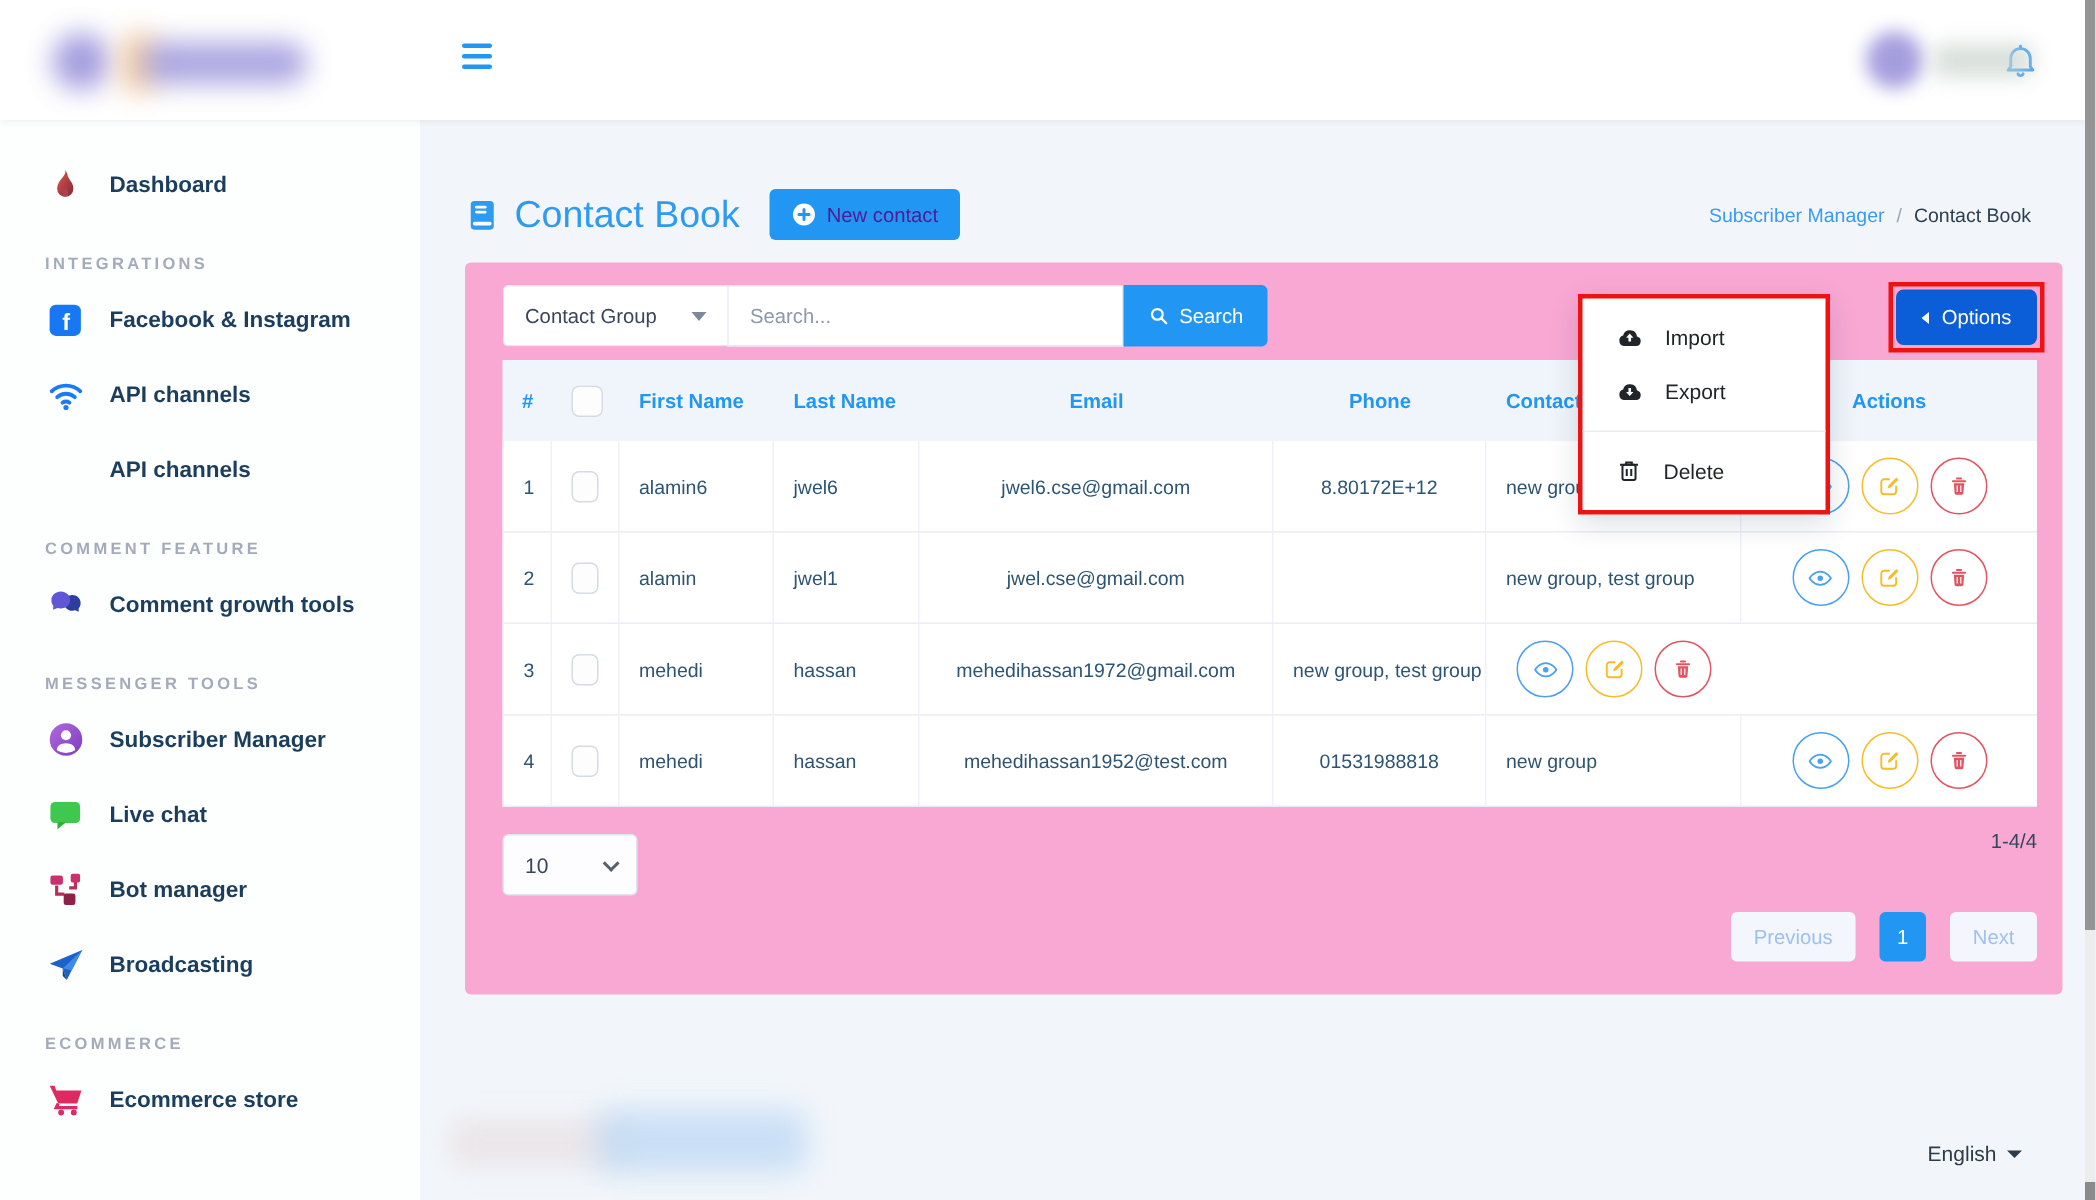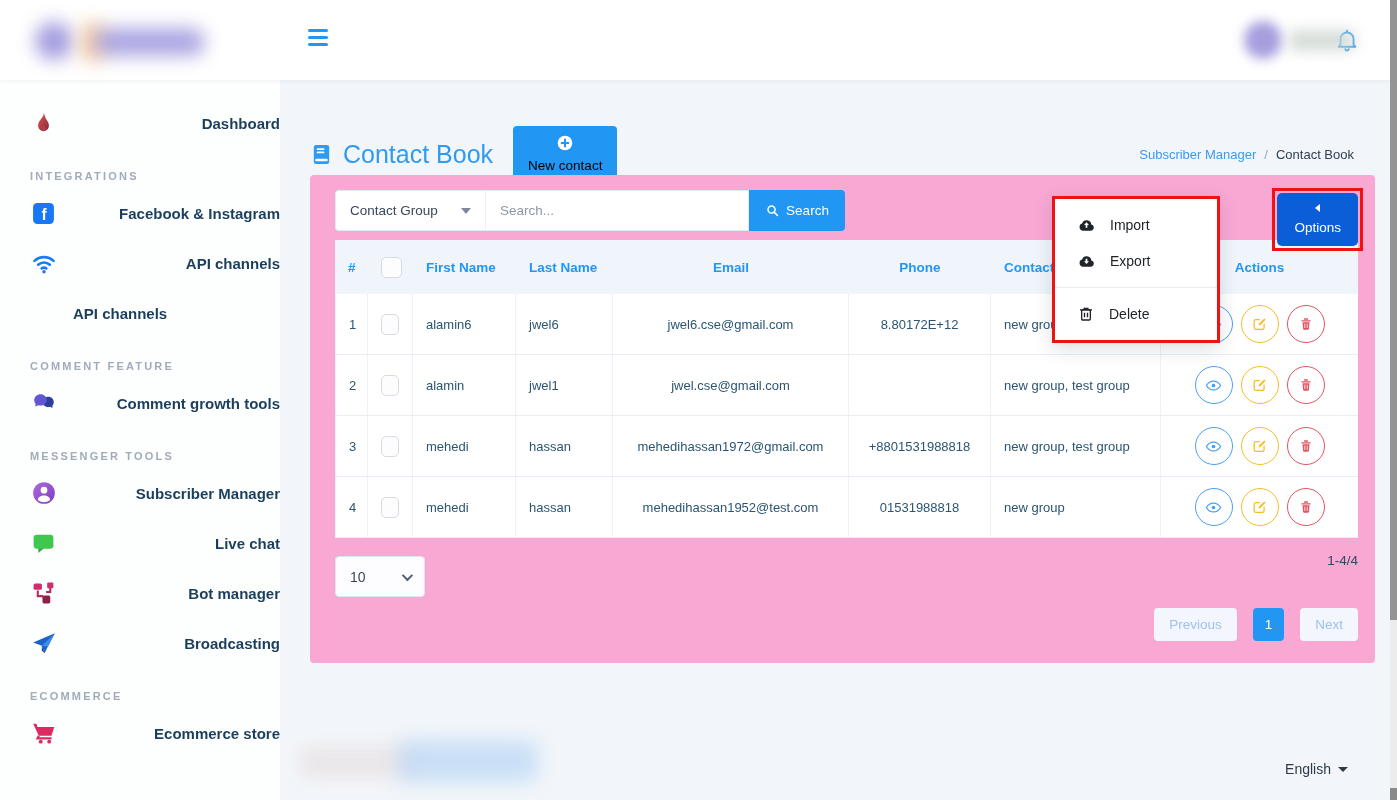--- a/index.html
+++ b/index.html
@@ -20,33 +20,33 @@
   .name-blob { position:absolute; right:35px; top:30px; width:66px; height:21px; border-radius:5px;
                background:#cfd8d2; filter:blur(7px); opacity:.85; }
 
   
   .scroll-track { position:absolute; right:0; top:0; width:7px; height:800px; background:#ececec; z-index:60; }
   .scroll-thumb { position:absolute; top:0; left:0; width:7px; height:620px; background:#949494; }
   .scroll-stub  { position:absolute; bottom:0; left:0; width:7px; height:12px; background:#8a8a8a; }
 
   
   .sidebar { position:absolute; left:0; top:80px; width:280px; bottom:0; background:#fdfefe; z-index:10; padding-top:18px; }
-  .side-item { height:50px; display:flex; align-items:center; padding-left:30px; cursor:pointer;justify-content:space-between; }
+  .side-item { height:50px; display:flex; align-items:center; padding-left:30px; cursor:pointer; }
   .side-item .icn { width:27px; height:27px; flex:0 0 27px; display:flex; align-items:center; justify-content:center; }
   .side-item .lbl { margin-left:16px; font-size:15px; font-weight:600; color:#1c3e5d; }
   .side-item.sub { padding-left:73px; }
   .side-section { padding:22px 0 6px 30px; font-size:11px; font-weight:700; letter-spacing:2.2px; color:#a3abba; }
 
   
   .main { position:absolute; left:280px; top:80px; width:1110px; bottom:0; background:#f2f6fa; }
   .page-head { display:flex; align-items:center; padding:26px 36px 0 30px;margin-top:20px; }
   .page-title { display:flex; align-items:center; gap:10px; color:#2e9bf0; font-size:25px; font-weight:500; }
-  .btn-new { margin-left:20px; background:#2196f3; color:#000000; border:none; border-radius:4px;
+  .btn-new { margin-left:20px; background:#2196f3; color:#4c1d95; border:none; border-radius:4px;
              font-size:13.5px; padding:9px 15px; display:flex; align-items:center; gap:7px; cursor:pointer;
-             font-family:inherit;flex-direction:column; }
+             font-family:inherit; }
   .breadcrumb { margin-left:auto; font-size:13px; display:flex; gap:8px; align-items:center; }
   .breadcrumb .b-link { color:#3a9af2; cursor:pointer; }
   .breadcrumb .b-sep { color:#9aa6b5; }
   .breadcrumb .b-cur { color:#2c3e50; }
 
   
   .card { position:absolute; left:30px; top:95px; width:1065px; height:488px; background:#f9a8d4; border-radius:4px; }
   .toolbar { position:absolute; left:25px; top:15px; display:flex; height:41px; }
   .sel-group { width:150px; border:1px solid #e3e9f0; border-right:none; border-radius:4px 0 0 4px;
                background:#fff; display:flex; align-items:center; padding:0 14px; font-size:13.5px; color:#39465a;
@@ -54,21 +54,21 @@
   .sel-group .chev { margin-left:auto; width:0; height:0; border-left:5px solid transparent; border-right:5px solid transparent; border-top:6px solid #7d8898; }
   .search-input { width:264px; border:1px solid #e3e9f0; border-left:1px solid #eef2f7; font-size:13.5px;
                   padding:0 14px; color:#39465a; outline:none; font-family:inherit; }
   .search-input::placeholder { color:#8d98a8; }
   .btn-search { width:96px; background:#2196f3; color:#fff; border:none; border-radius:0 4px 4px 0;
                 font-size:13.5px; display:flex; align-items:center; justify-content:center; gap:6px; cursor:pointer;
                 font-family:inherit; }
 
   .options-annot { position:absolute; top:13px; right:12px; border:3px solid #ee1212; padding:2px; z-index:41; }
   .btn-options { background:#0b5ed7; color:#fff; border:none; border-radius:5px; font-size:13.5px;
-                 padding:11px 17px; display:flex; align-items:center; gap:8px; cursor:pointer; font-family:inherit;flex-direction:column; }
+                 padding:11px 17px; display:flex; align-items:center; gap:8px; cursor:pointer; font-family:inherit; }
   .btn-options .caret-left { width:0; height:0; border-top:4px solid transparent; border-bottom:4px solid transparent;
                  border-right:5px solid #fff; }
 
   .options-menu { position:absolute; left:742px; top:21px; width:168px; background:#fff; border:3px solid #ee1212;
                   box-shadow:0 6px 18px rgba(20,40,70,.15); z-index:50; padding:8px 0; }
   .menu-item { height:36px; display:flex; align-items:center; gap:14px; padding:0 22px; font-size:14px; color:#212529; cursor:pointer; }
   .menu-divider { border-top:1px solid #e9ecef; margin:8px 0; }
 
   
   .tbl { position:absolute; left:25px; right:17px; top:65px; font-size:13px; color:#2b5572; }
@@ -440,21 +440,20 @@
       </div>
 
       <div class="tbl-row tbl-body-row">
         <div class="cell">3</div>
         <div class="cell">
             <div class="checkbox"></div>
           </div>
         <div class="cell">mehedi</div>
         <div class="cell">hassan</div>
         <div class="cell c-center">mehedihassan1972@gmail.com</div>
-        <div class="cell c-center">+8801531988818</div>
         <div class="cell">new group, test group</div>
         <div class="actions-cell">
           <div class="act-btn act-view">
             <svg viewBox="0 0 24 24" width="17" height="17" fill="none" stroke="#4aa0f3" stroke-width="1.7">
               <path d="M2 12s3.6-6.3 10-6.3S22 12 22 12s-3.6 6.3-10 6.3S2 12 2 12z"></path>
                 <circle cx="12" cy="12" r="2.6" fill="#4aa0f3" stroke="none"></circle>
             </svg>
           </div>
           <div class="act-btn act-edit">
             <svg viewBox="0 0 24 24" width="17" height="17" fill="none" stroke="#f5bd2a" stroke-width="1.8">

